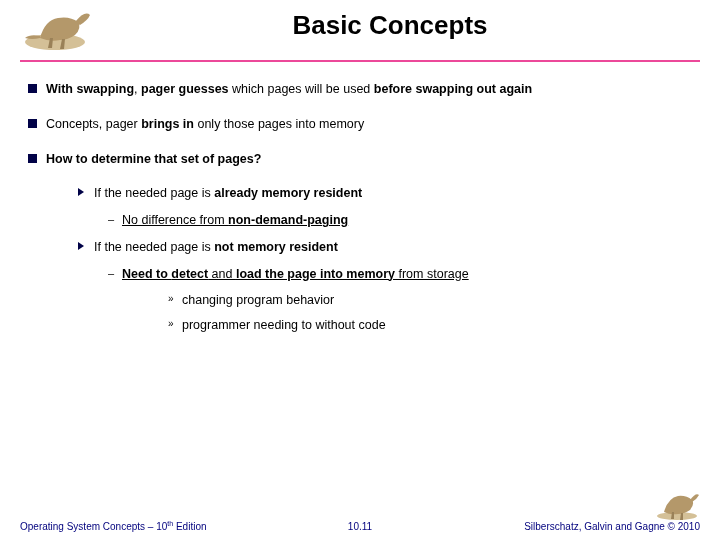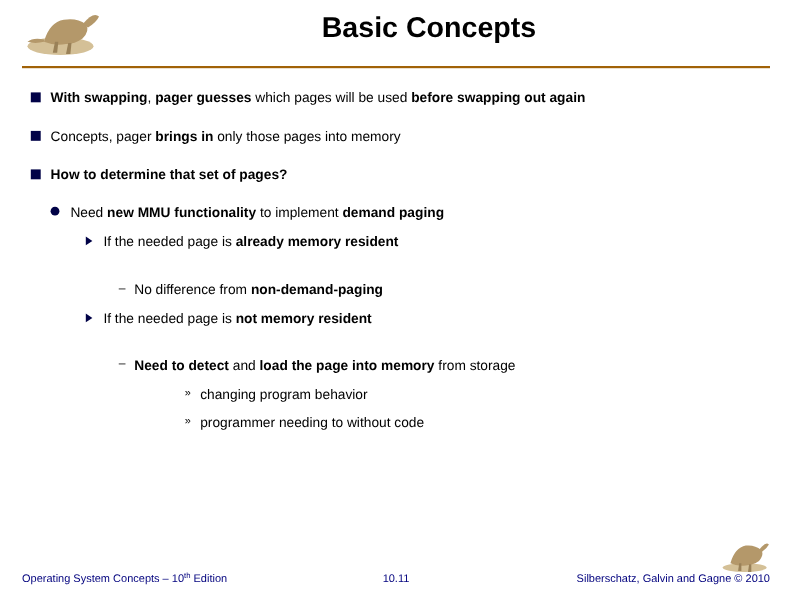--- a/index.html
+++ b/index.html
@@ -7,21 +7,21 @@
   font-family: Arial, Helvetica, sans-serif;
   width: 720px;
   height: 540px;
   background: #fff;
   position: relative;
   overflow: hidden;
 }
 .header {
   position: relative;
   height: 62px;
-  border-bottom: 2px solid #a16207;
+  border-bottom: 2px solid #ec4899;
   margin: 0 20px 0 20px;
 }
 .dino-top {
   position: absolute;
   left: 0;
   top: 0;
   width: 80px;
   height: 55px;
 }
 .title {
@@ -82,22 +82,23 @@
   width: 0;
   height: 0;
   border-left: 6px solid #010247;
   border-top: 4px solid transparent;
   border-bottom: 4px solid transparent;
 }
 .l4 {
   position: relative;
   padding-left: 14px;
   margin-left: 80px;
-  margin-top: 24px;
+  margin-top: 8px;
   margin-bottom: 8px;
+  text-decoration: underline;
 }
 .l4::before {
   content: "–";
   position: absolute;
   left: 0;
   top: 0;
   color: #000;
   font-size: 11px;
 }
 .l5 {
@@ -185,23 +186,20 @@
   </div>
 
   <div class="l1">
     <span>Concepts, pager </span><span class="b">brings in</span><span> only those pages into memory</span>
   </div>
 
   <div class="l1">
     <span class="b">How to determine that set of pages?</span>
   </div>
 
-  <div class="l2">
-    <span>Need </span><span class="b">new MMU functionality</span><span> to implement </span><span class="b u">demand paging</span>
-  </div>
 
   <div class="l3">
     <span>If the needed page is </span><span class="b">already memory resident</span>
   </div>
 
   <div class="l4">
     <span>No difference from </span><span class="b">non-demand-paging</span>
   </div>
 
   <div class="l3">

